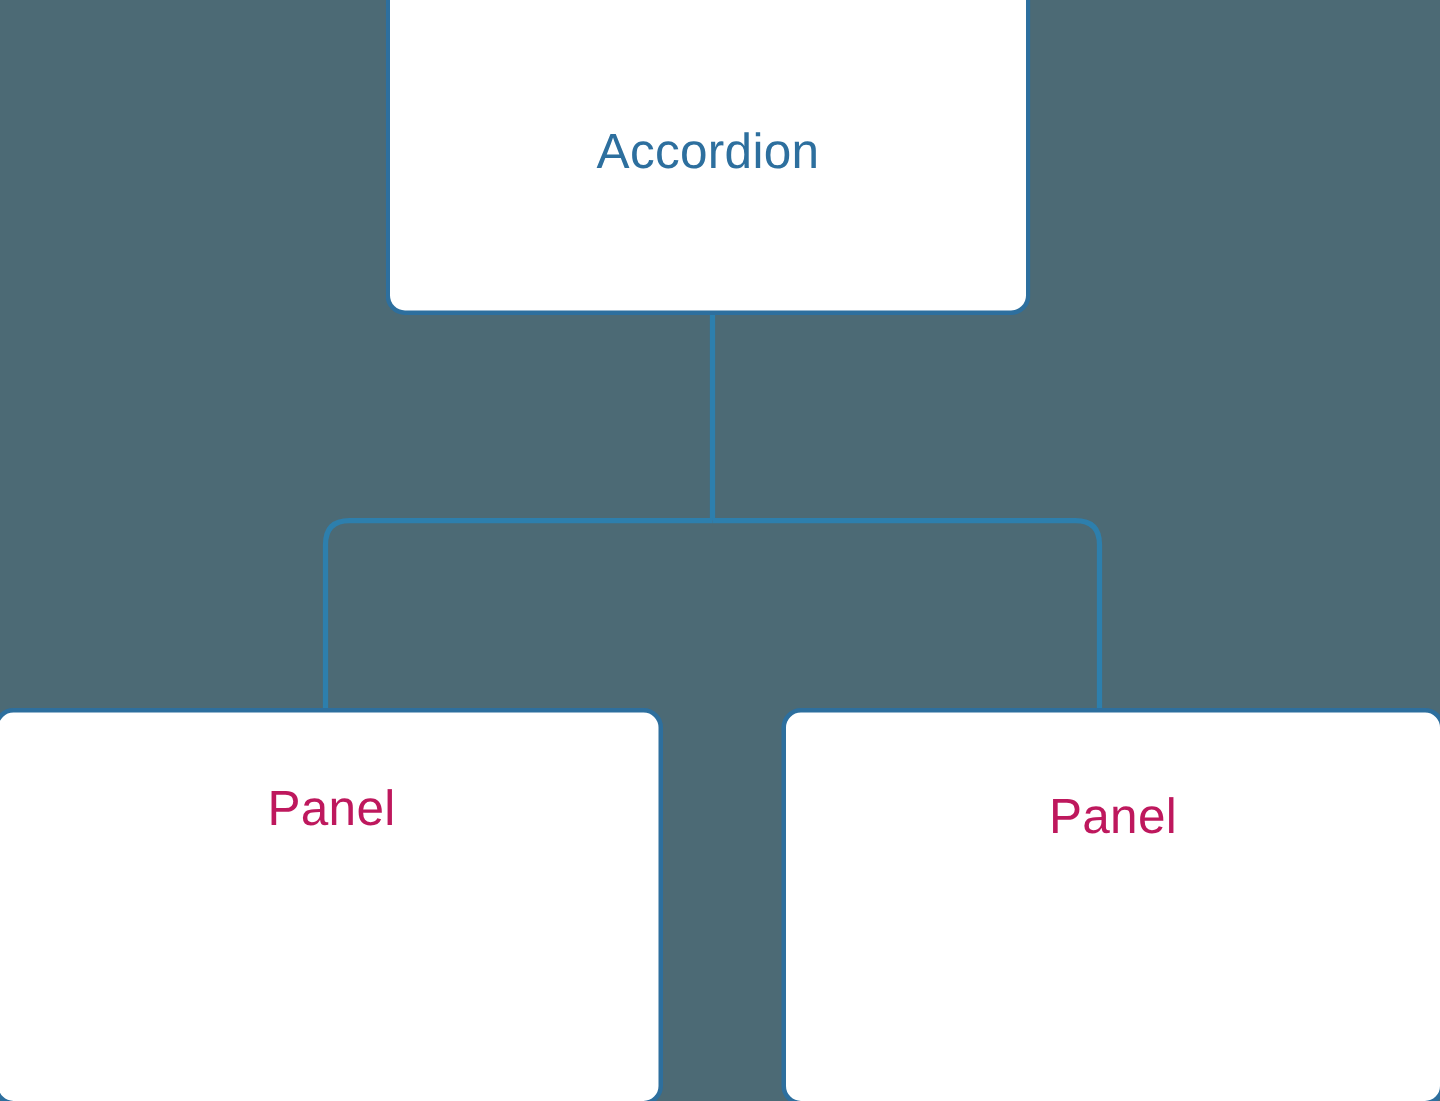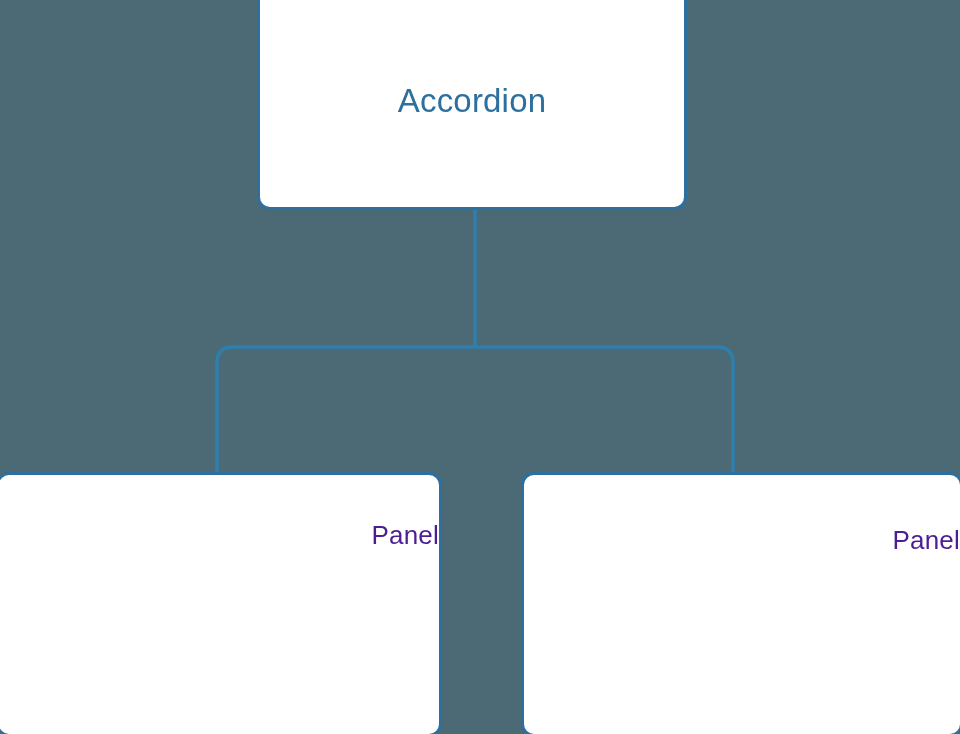--- a/index.html
+++ b/index.html
@@ -73,23 +73,23 @@
     width: 446px;
   }
   #panel-right {
     left: 521px;
     width: 442px;
   }
   .panel-card .node-title {
     position: absolute;
     left: 0;
     right: 0;
-    text-align: right;
-    font-size: 26px;
-    color: #4c1d95;
+    text-align: center;
+    font-size: 33px;
+    color: #be185d;
     letter-spacing: 0.2px;
   }
   #panel-left .node-title { top: 45px; left: 4px; }
   #panel-right .node-title { top: 50px; }
 </style>
 </head>
 <body>
 
 <div id="stage">
 

